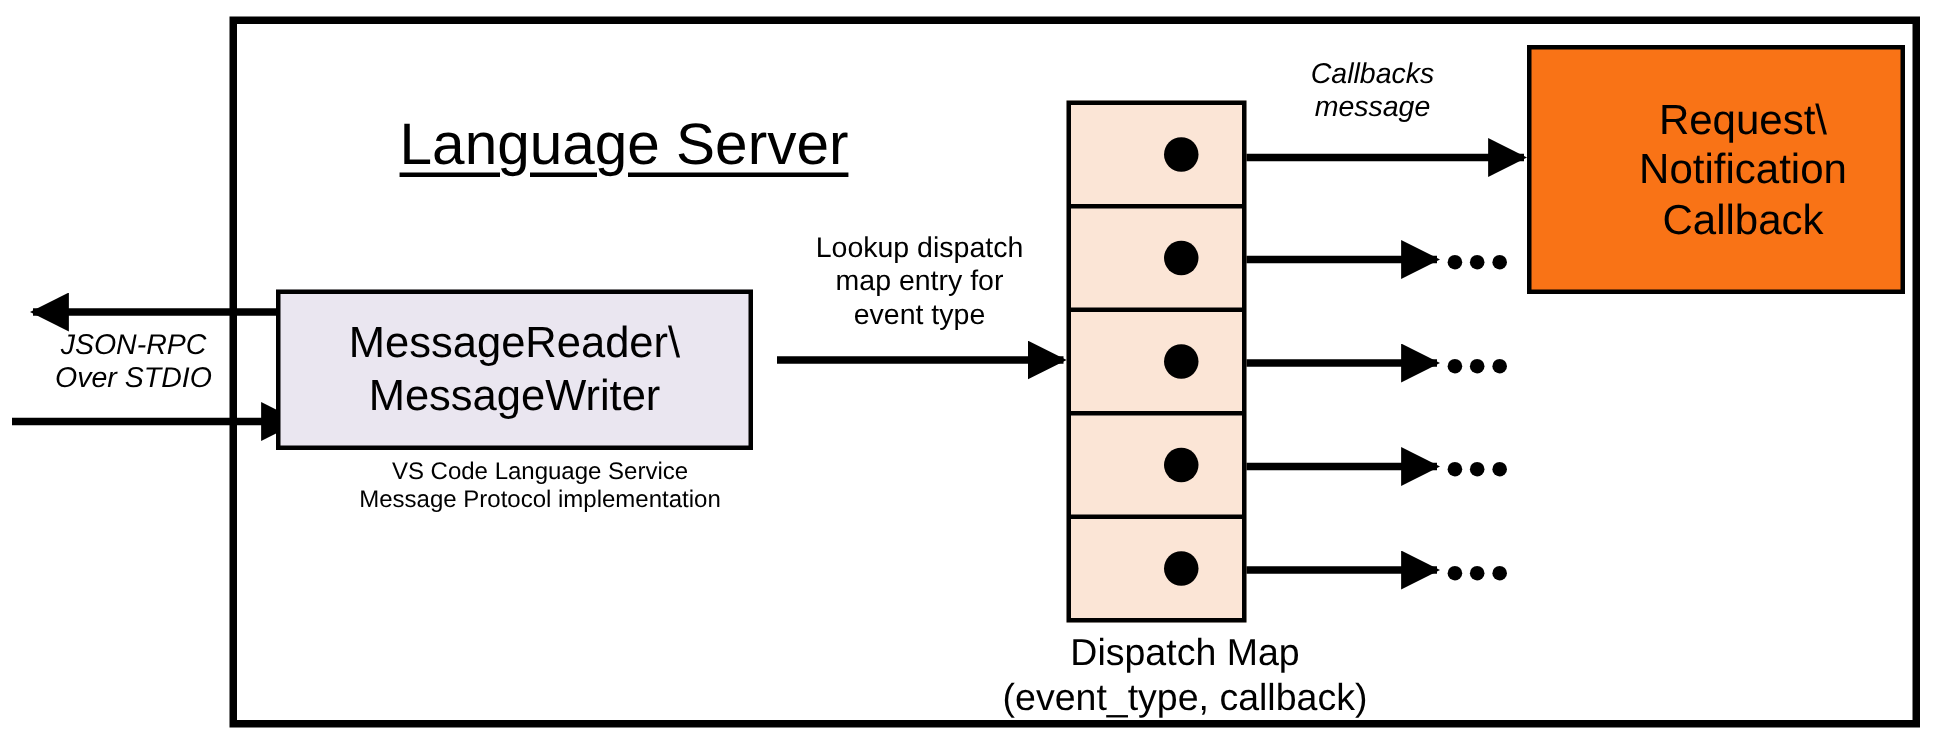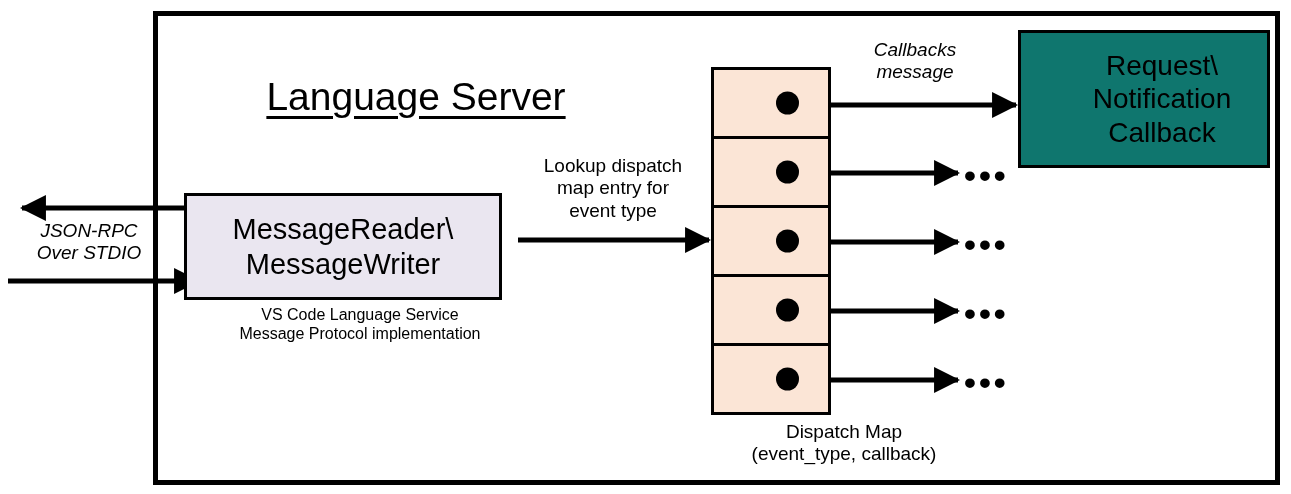--- a/index.html
+++ b/index.html
@@ -118,42 +118,42 @@
     position: absolute;
     left: 62px;
     top: 50%;
     transform: translateY(-50%);
     width: 23px;
     height: 23px;
     border-radius: 50%;
     background: #000;
   }
   #dispatch-caption {
-    left: 684px;
+    left: 630px;
     top: 421px;
     width: 320px;
-    font-size: 19px;
+    font-size: 25px;
   }
   
   #dispatches-label {
     left: 830px;
     top: 39px;
     width: 170px;
     font-size: 19px;
     font-style: italic;
   }
   
   #callback-box {
     left: 1018px;
     top: 30px;
     width: 252px;
-    height: 138px;
+    height: 166px;
     border: 3px solid #000;
     box-sizing: border-box;
-    background: #0f766e;
+    background: #f97316;
     font-size: 28px;
     padding-left: 36px;
   }
   #callback-caption {
     left: 1012px;
     top: 186px;
     width: 264px;
     font-size: 21px;
   }
   .ellipsis {

